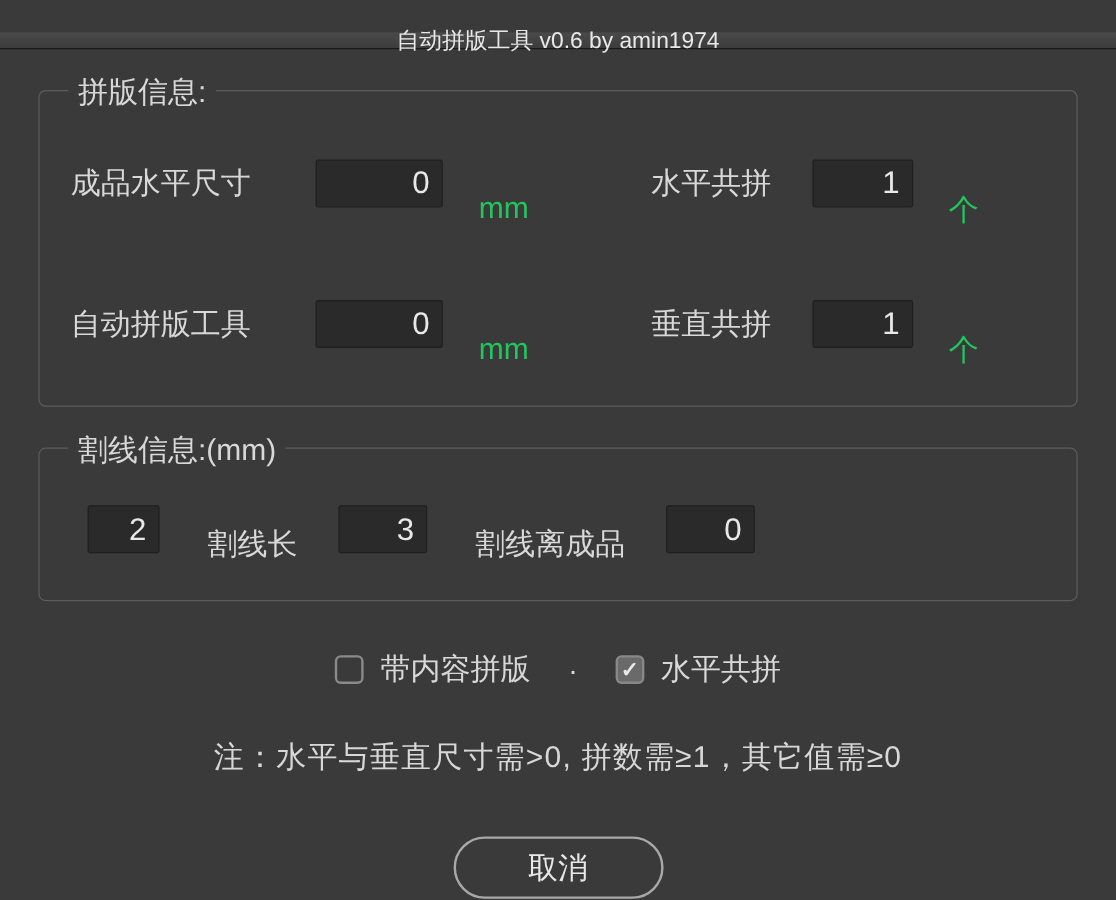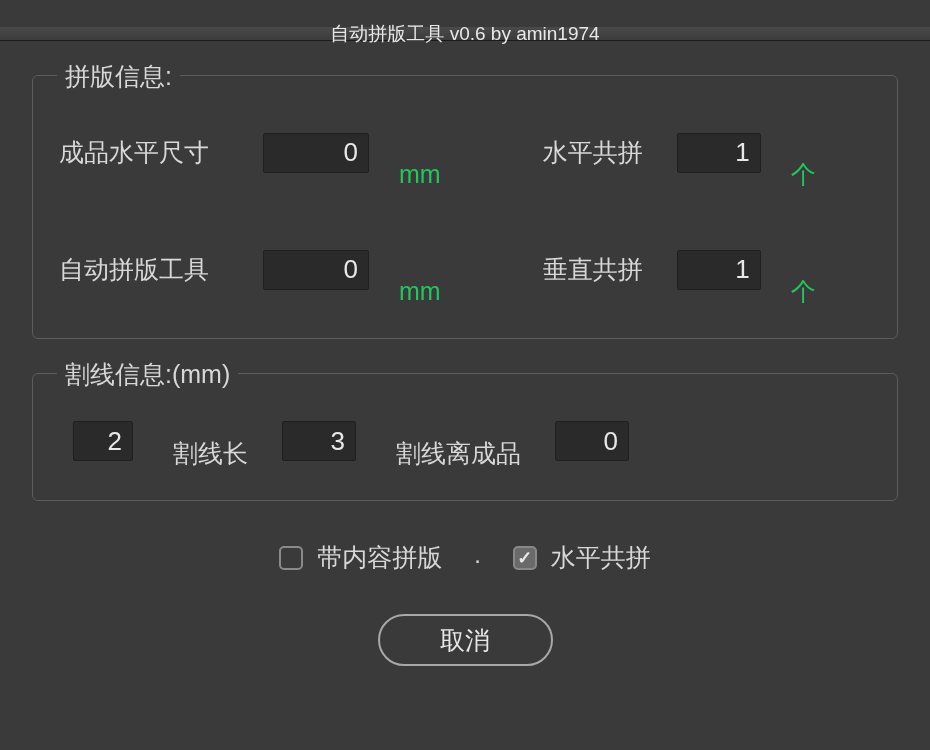--- a/index.html
+++ b/index.html
@@ -198,18 +198,19 @@
       <div class="checkbox"></div>
       <span class="label">带内容拼版</span>
     </div>
     <span class="dot-sep">.</span>
     <div class="checkbox-wrap">
       <div class="checkbox checked"></div>
       <span class="label">水平共拼</span>
     </div>
   </div>
 
+  <div class="note">注：水平与垂直尺寸需&gt;0, 拼数需≥1，其它值需≥0</div>
 
   <div class="buttons">
     <button class="btn">取消</button>
   </div>
 
 </div>
 
 </body></html>

